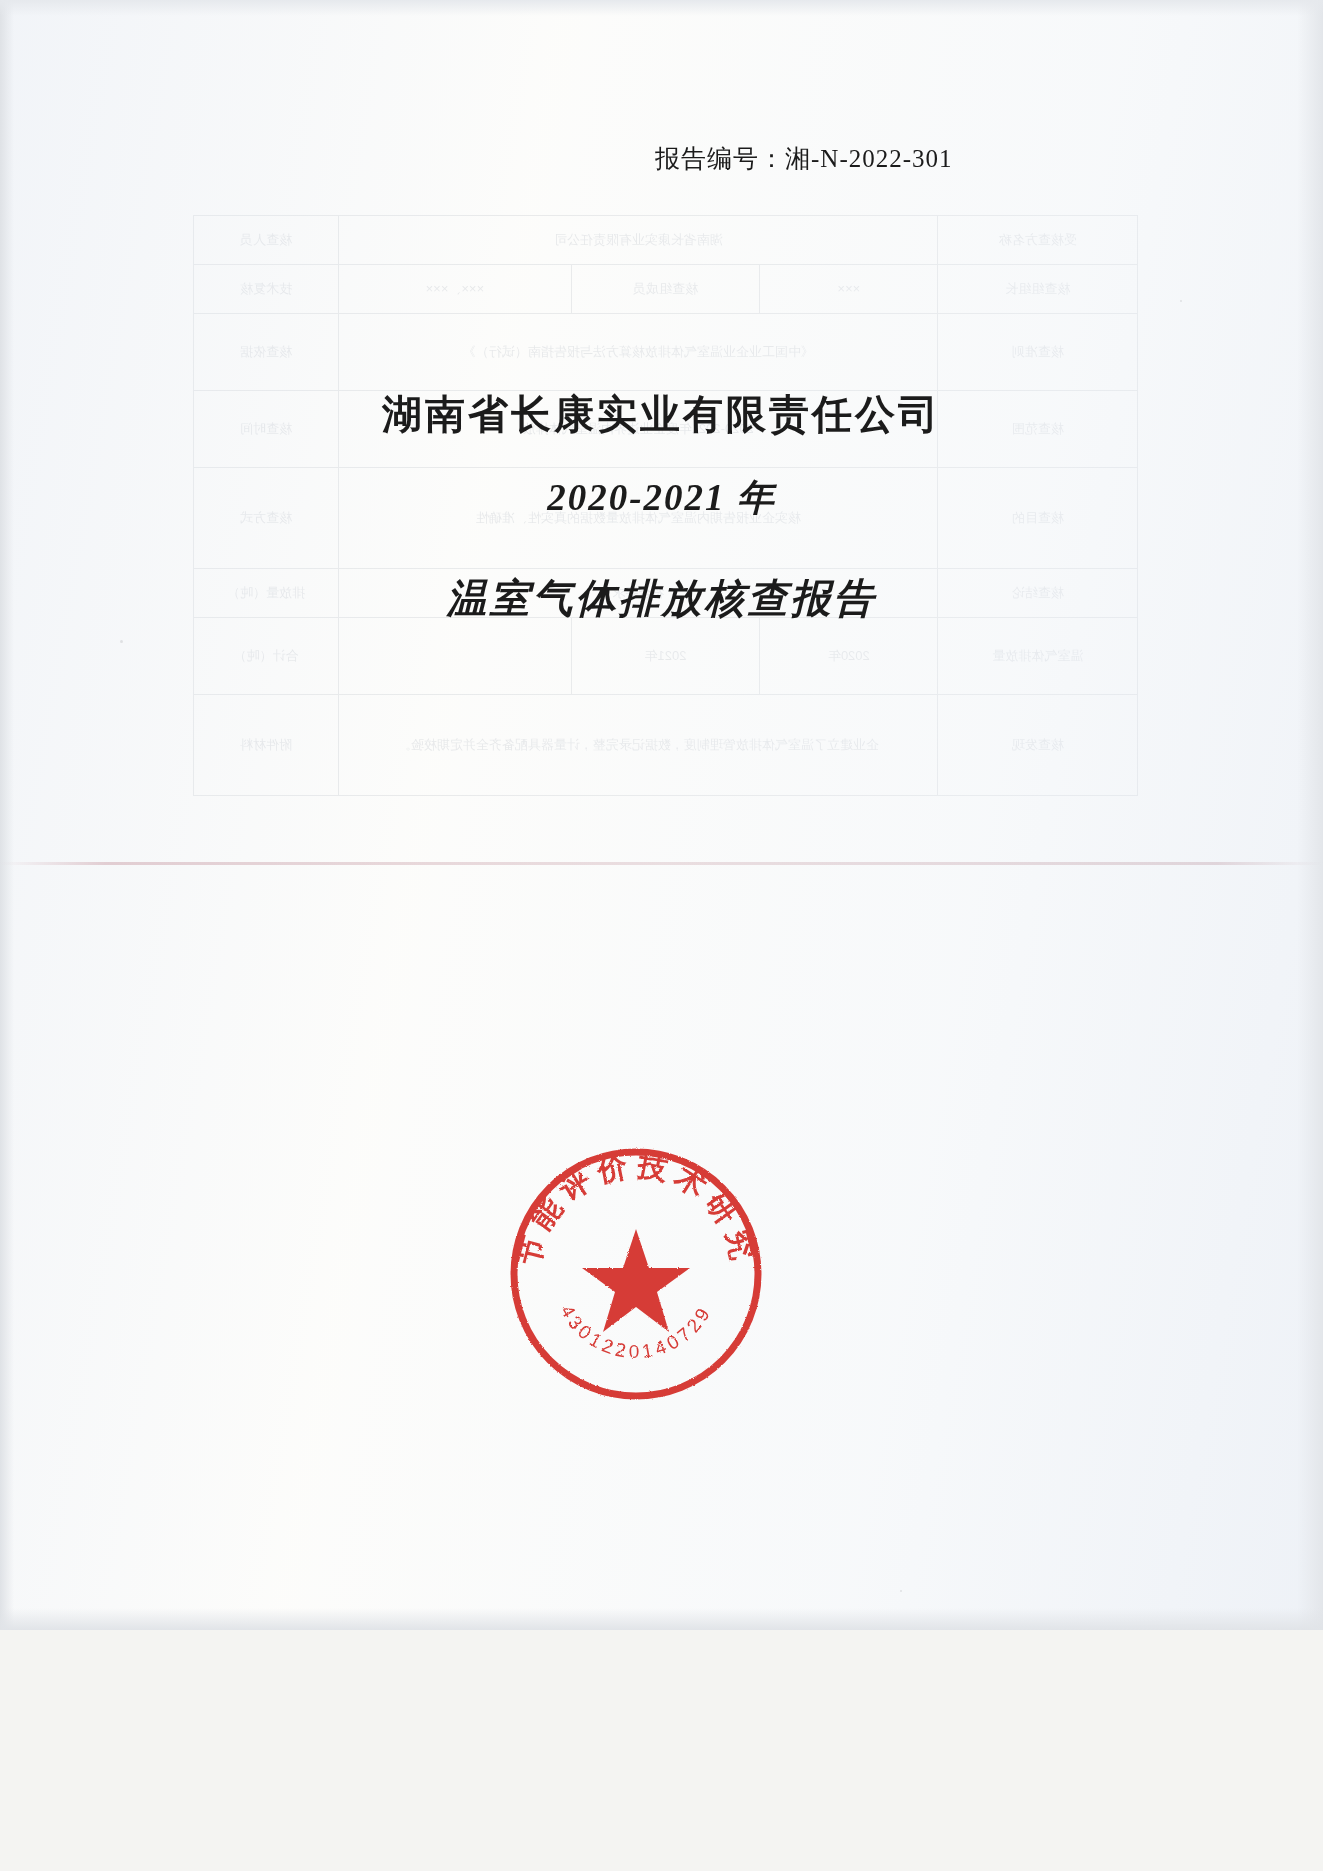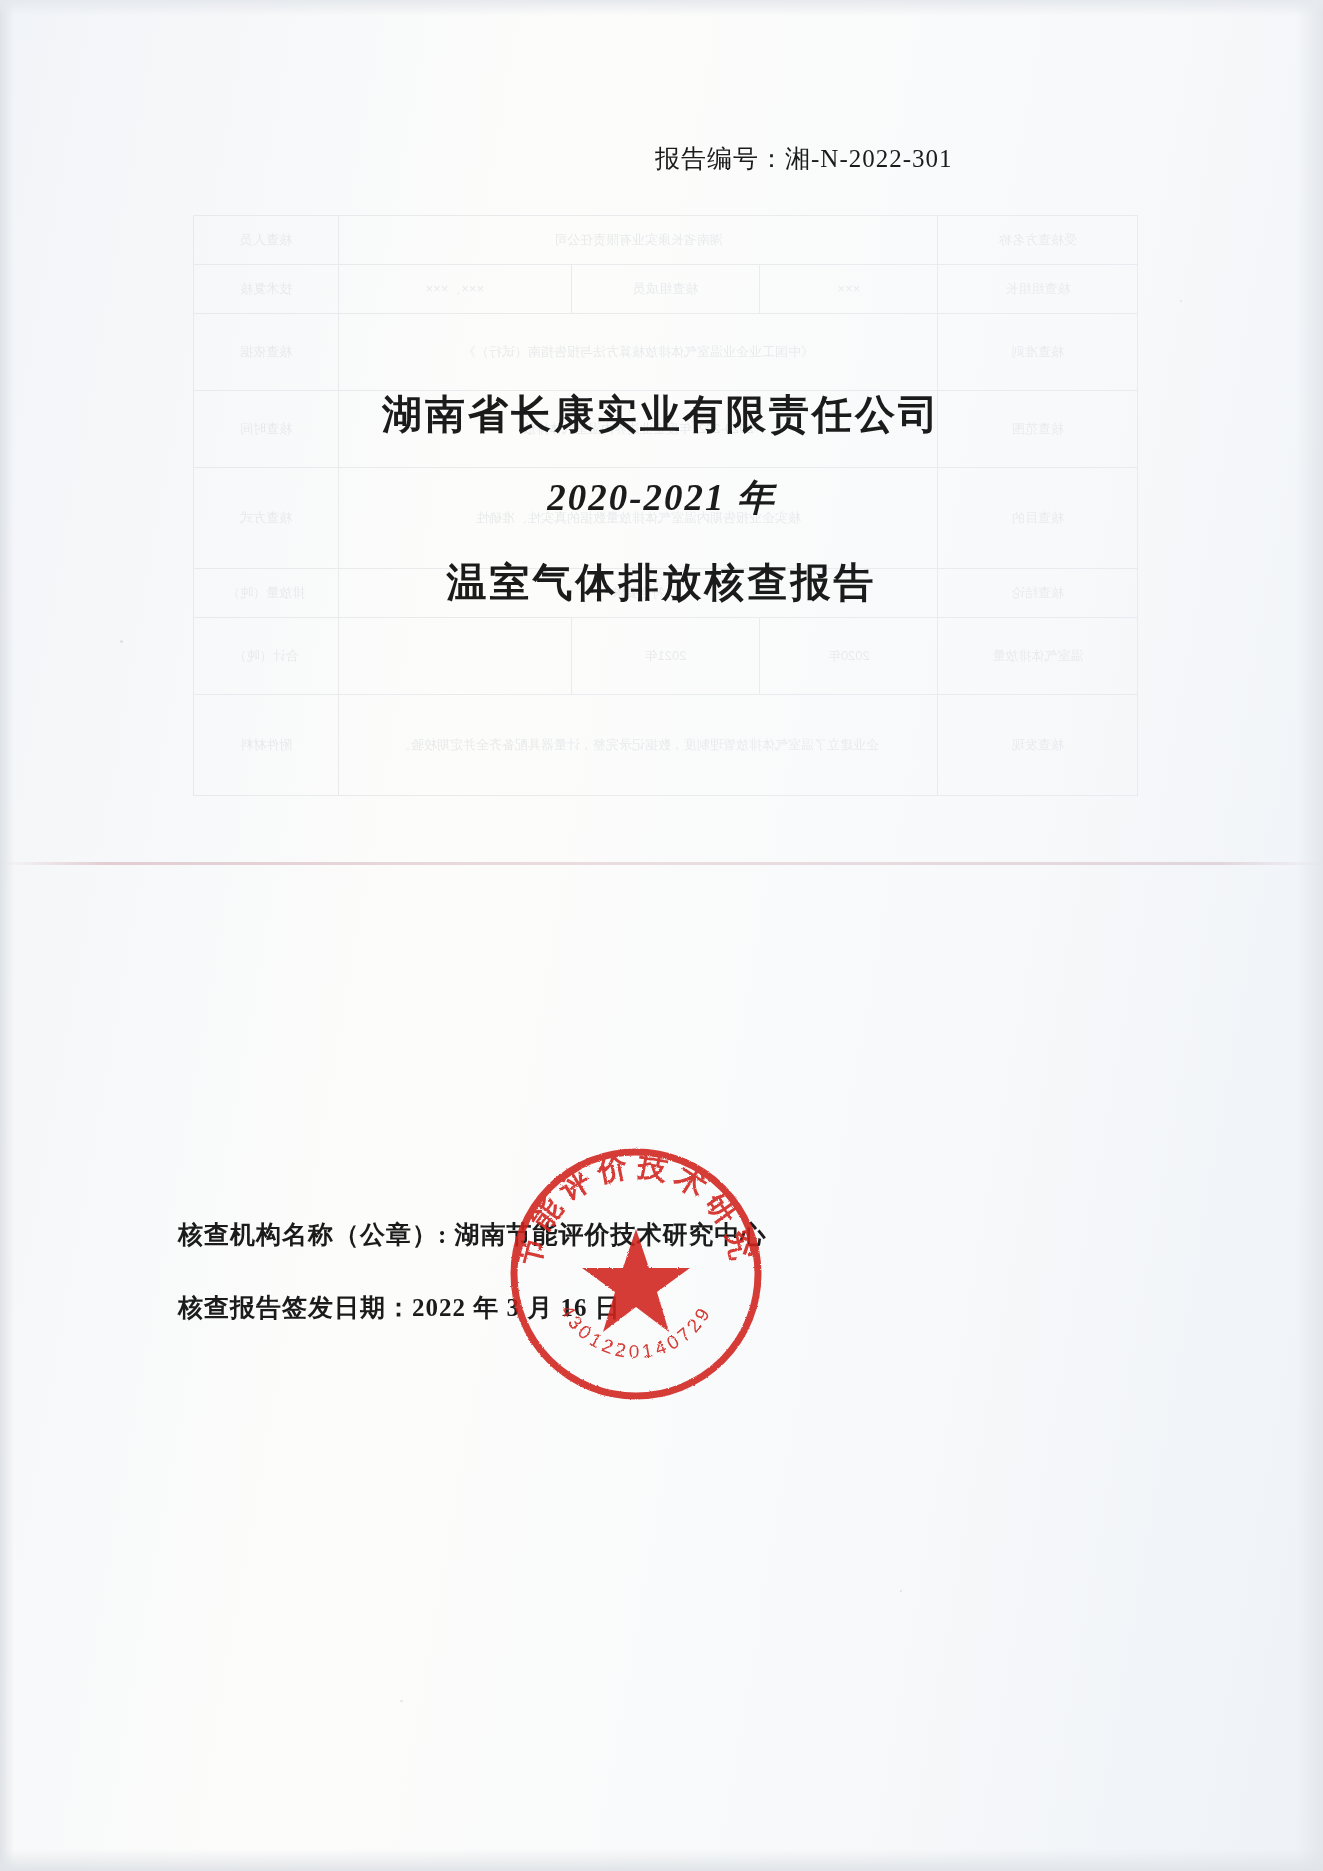--- a/index.html
+++ b/index.html
@@ -4,21 +4,21 @@
 <title>Report Cover</title>
 <style>
   html, body {
     margin: 0;
     padding: 0;
     background: #f4f4f2;
   }
   .page {
     position: relative;
     width: 1323px;
-    height: 1871px;
+    height: 1630px;
     margin: 0 auto;
     background: #fdfdfb;
     overflow: hidden;
     font-family: "Liberation Serif", "DejaVu Serif", serif;
     color: #1b1b1b;
   }
   
   .paper-tint {
     position: absolute;
     inset: 0;
@@ -116,22 +116,23 @@
     line-height: 1.0;
   }
   .title-line.l2 {
     font-size: 37px;
     margin-top: 38px;
     letter-spacing: 2px;
     font-style: italic;
   }
   .title-line.l3 {
     font-size: 40px;
-    margin-top: 32px;
+    margin-top: 48px;
     letter-spacing: 3px;
+    font-style: italic;
   }
 
   
   .sig-block {
     position: absolute;
     left: 178px;
     top: 1218px;
     font-size: 25px;
     font-weight: bold;
     letter-spacing: 1px;
@@ -221,24 +222,20 @@
   <div class="fold-line"></div>
 
   <div class="report-no">报告编号：湘-N-2022-301</div>
 
   <div class="title-block">
     <div class="title-line l1">湖南省长康实业有限责任公司</div>
     <div class="title-line l2">2020-2021 年</div>
     <div class="title-line l3">温室气体排放核查报告</div>
   </div>
 
-  <div class="sig-block">
-    <div class="sig-line">核查机构名称（公章）: 湖南节能评价技术研究中心</div>
-    <div class="sig-line">核查报告签发日期：2022 年 3 月 16 日</div>
-  </div>
 
   <div class="seal">
     <svg width="262" height="262" viewBox="0 0 262 262" xmlns="http://www.w3.org/2000/svg">
       <defs>
         <path id="sealArcTop" d="M 33 131 A 98 98 0 0 1 229 131"></path>
         <path id="sealArcBottom" d="M 47 131 A 84 84 0 0 0 215 131"></path>
         <filter id="rough">
           <feTurbulence type="fractalNoise" baseFrequency="0.9" numOctaves="3" result="n"></feTurbulence>
           <feDisplacementMap in="SourceGraphic" in2="n" scale="2.2" xChannelSelector="R" yChannelSelector="G"></feDisplacementMap>
         </filter>

